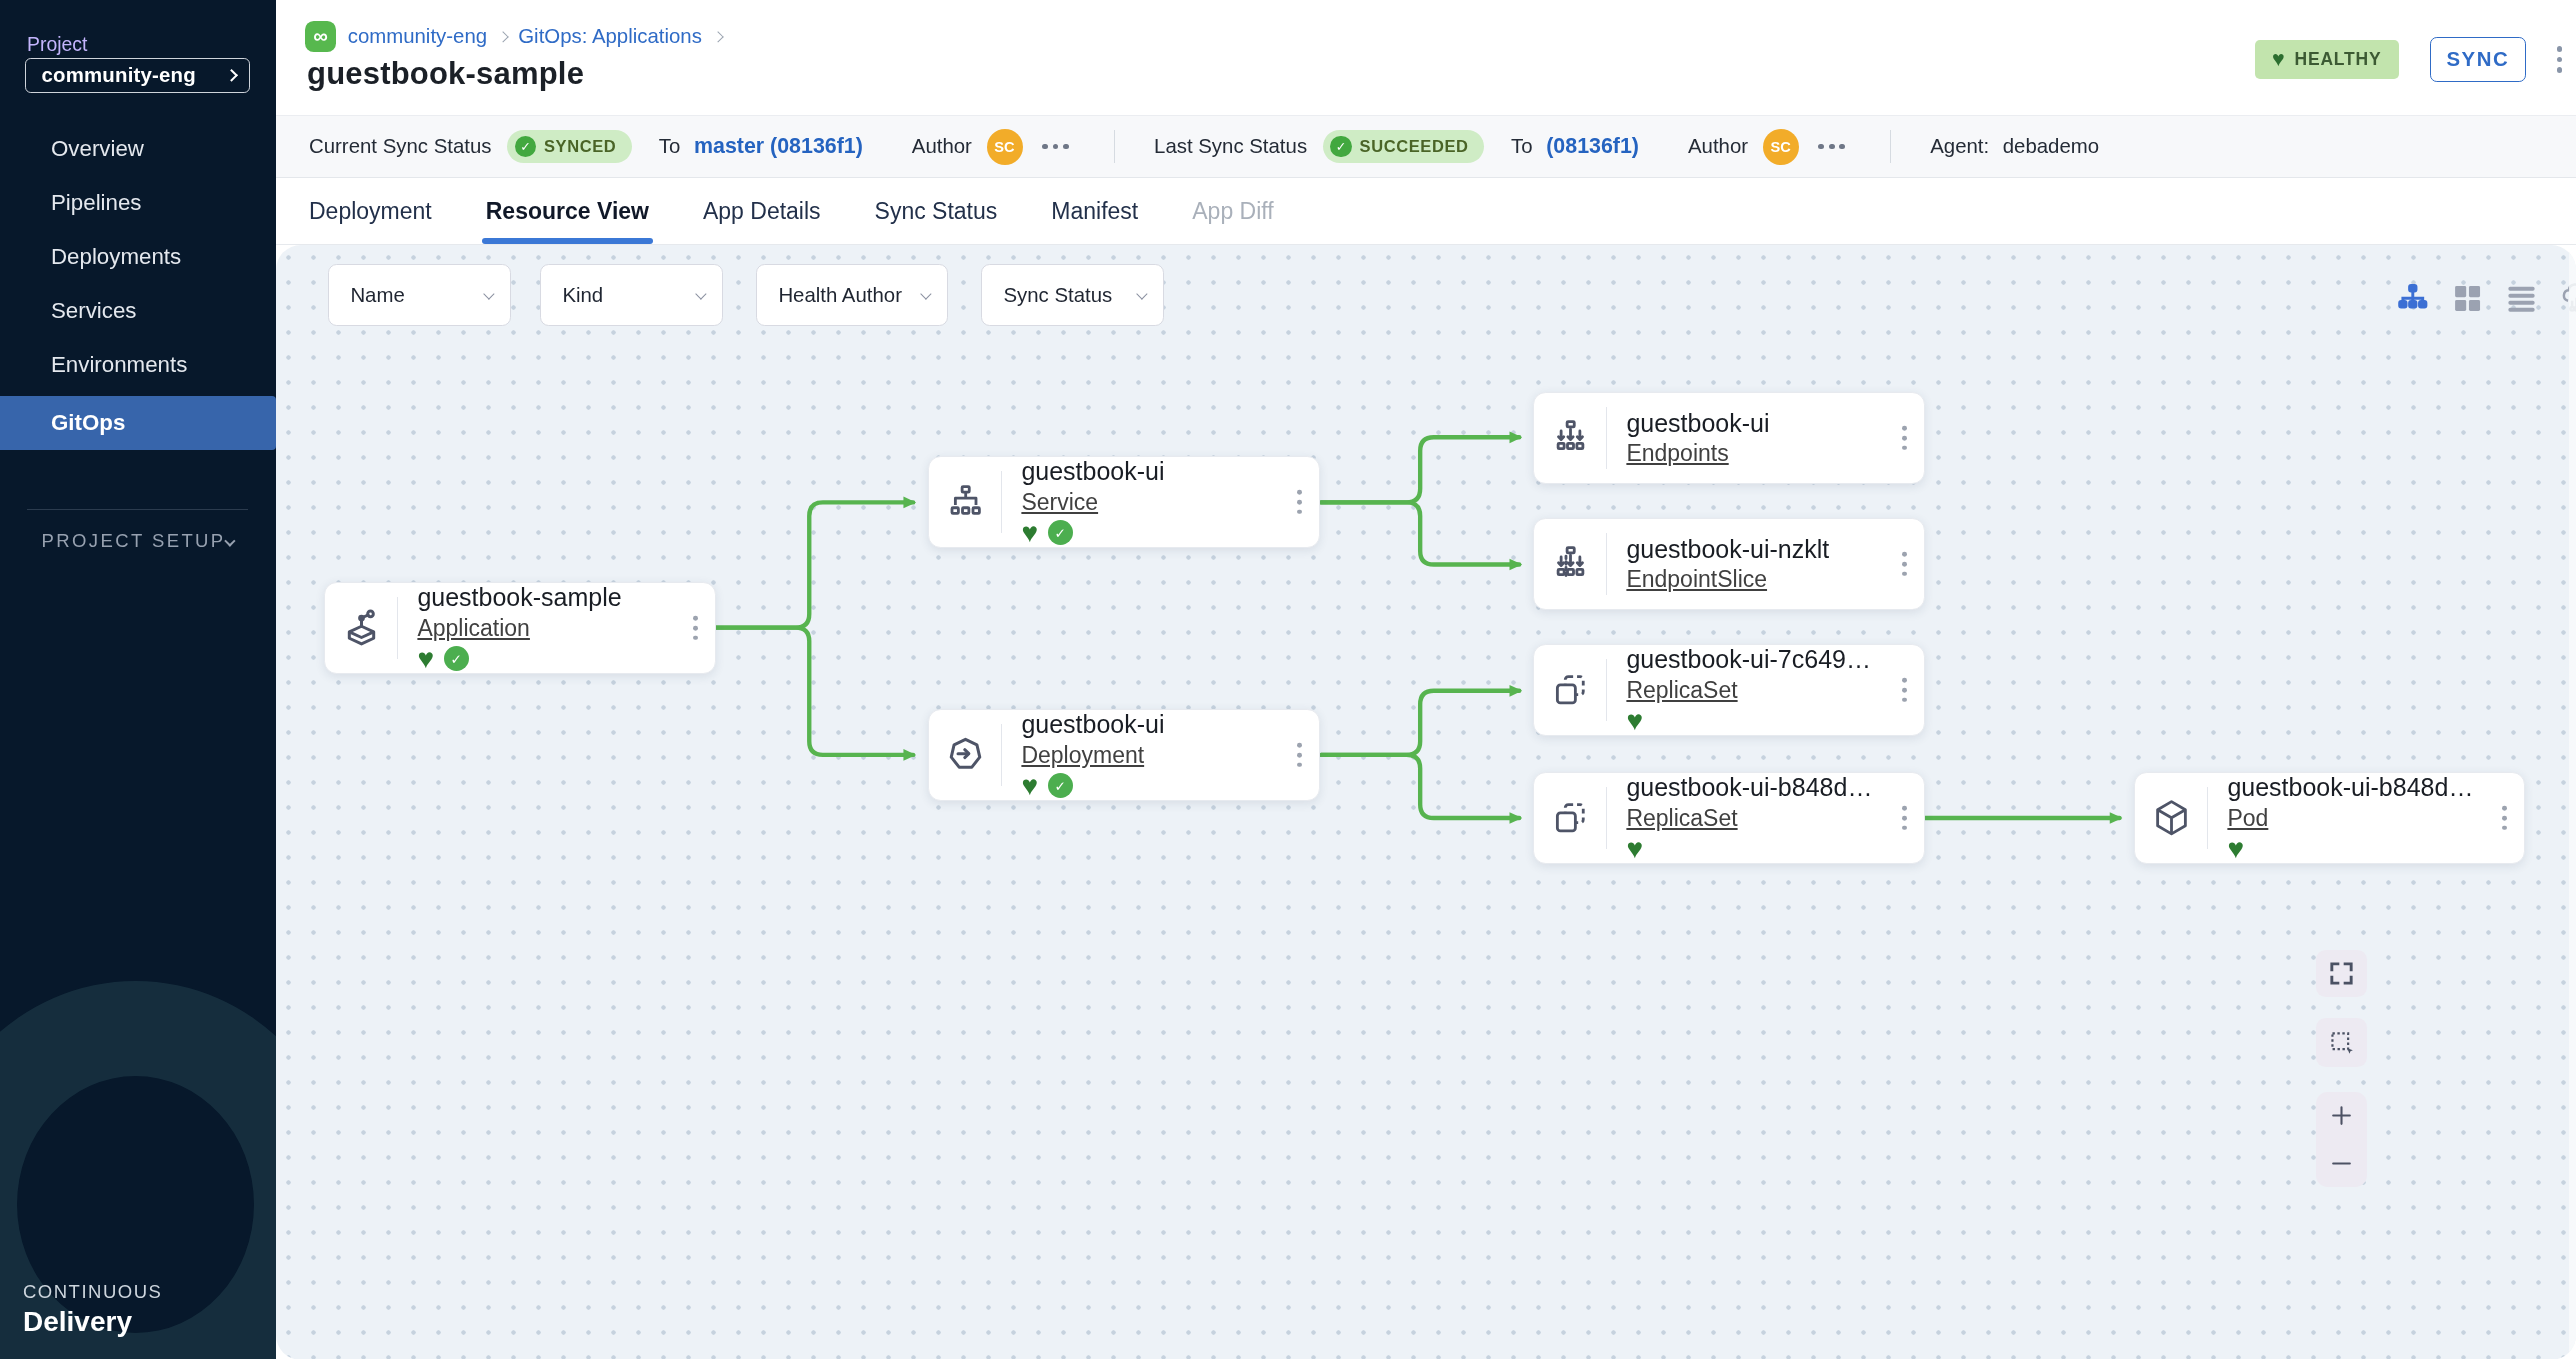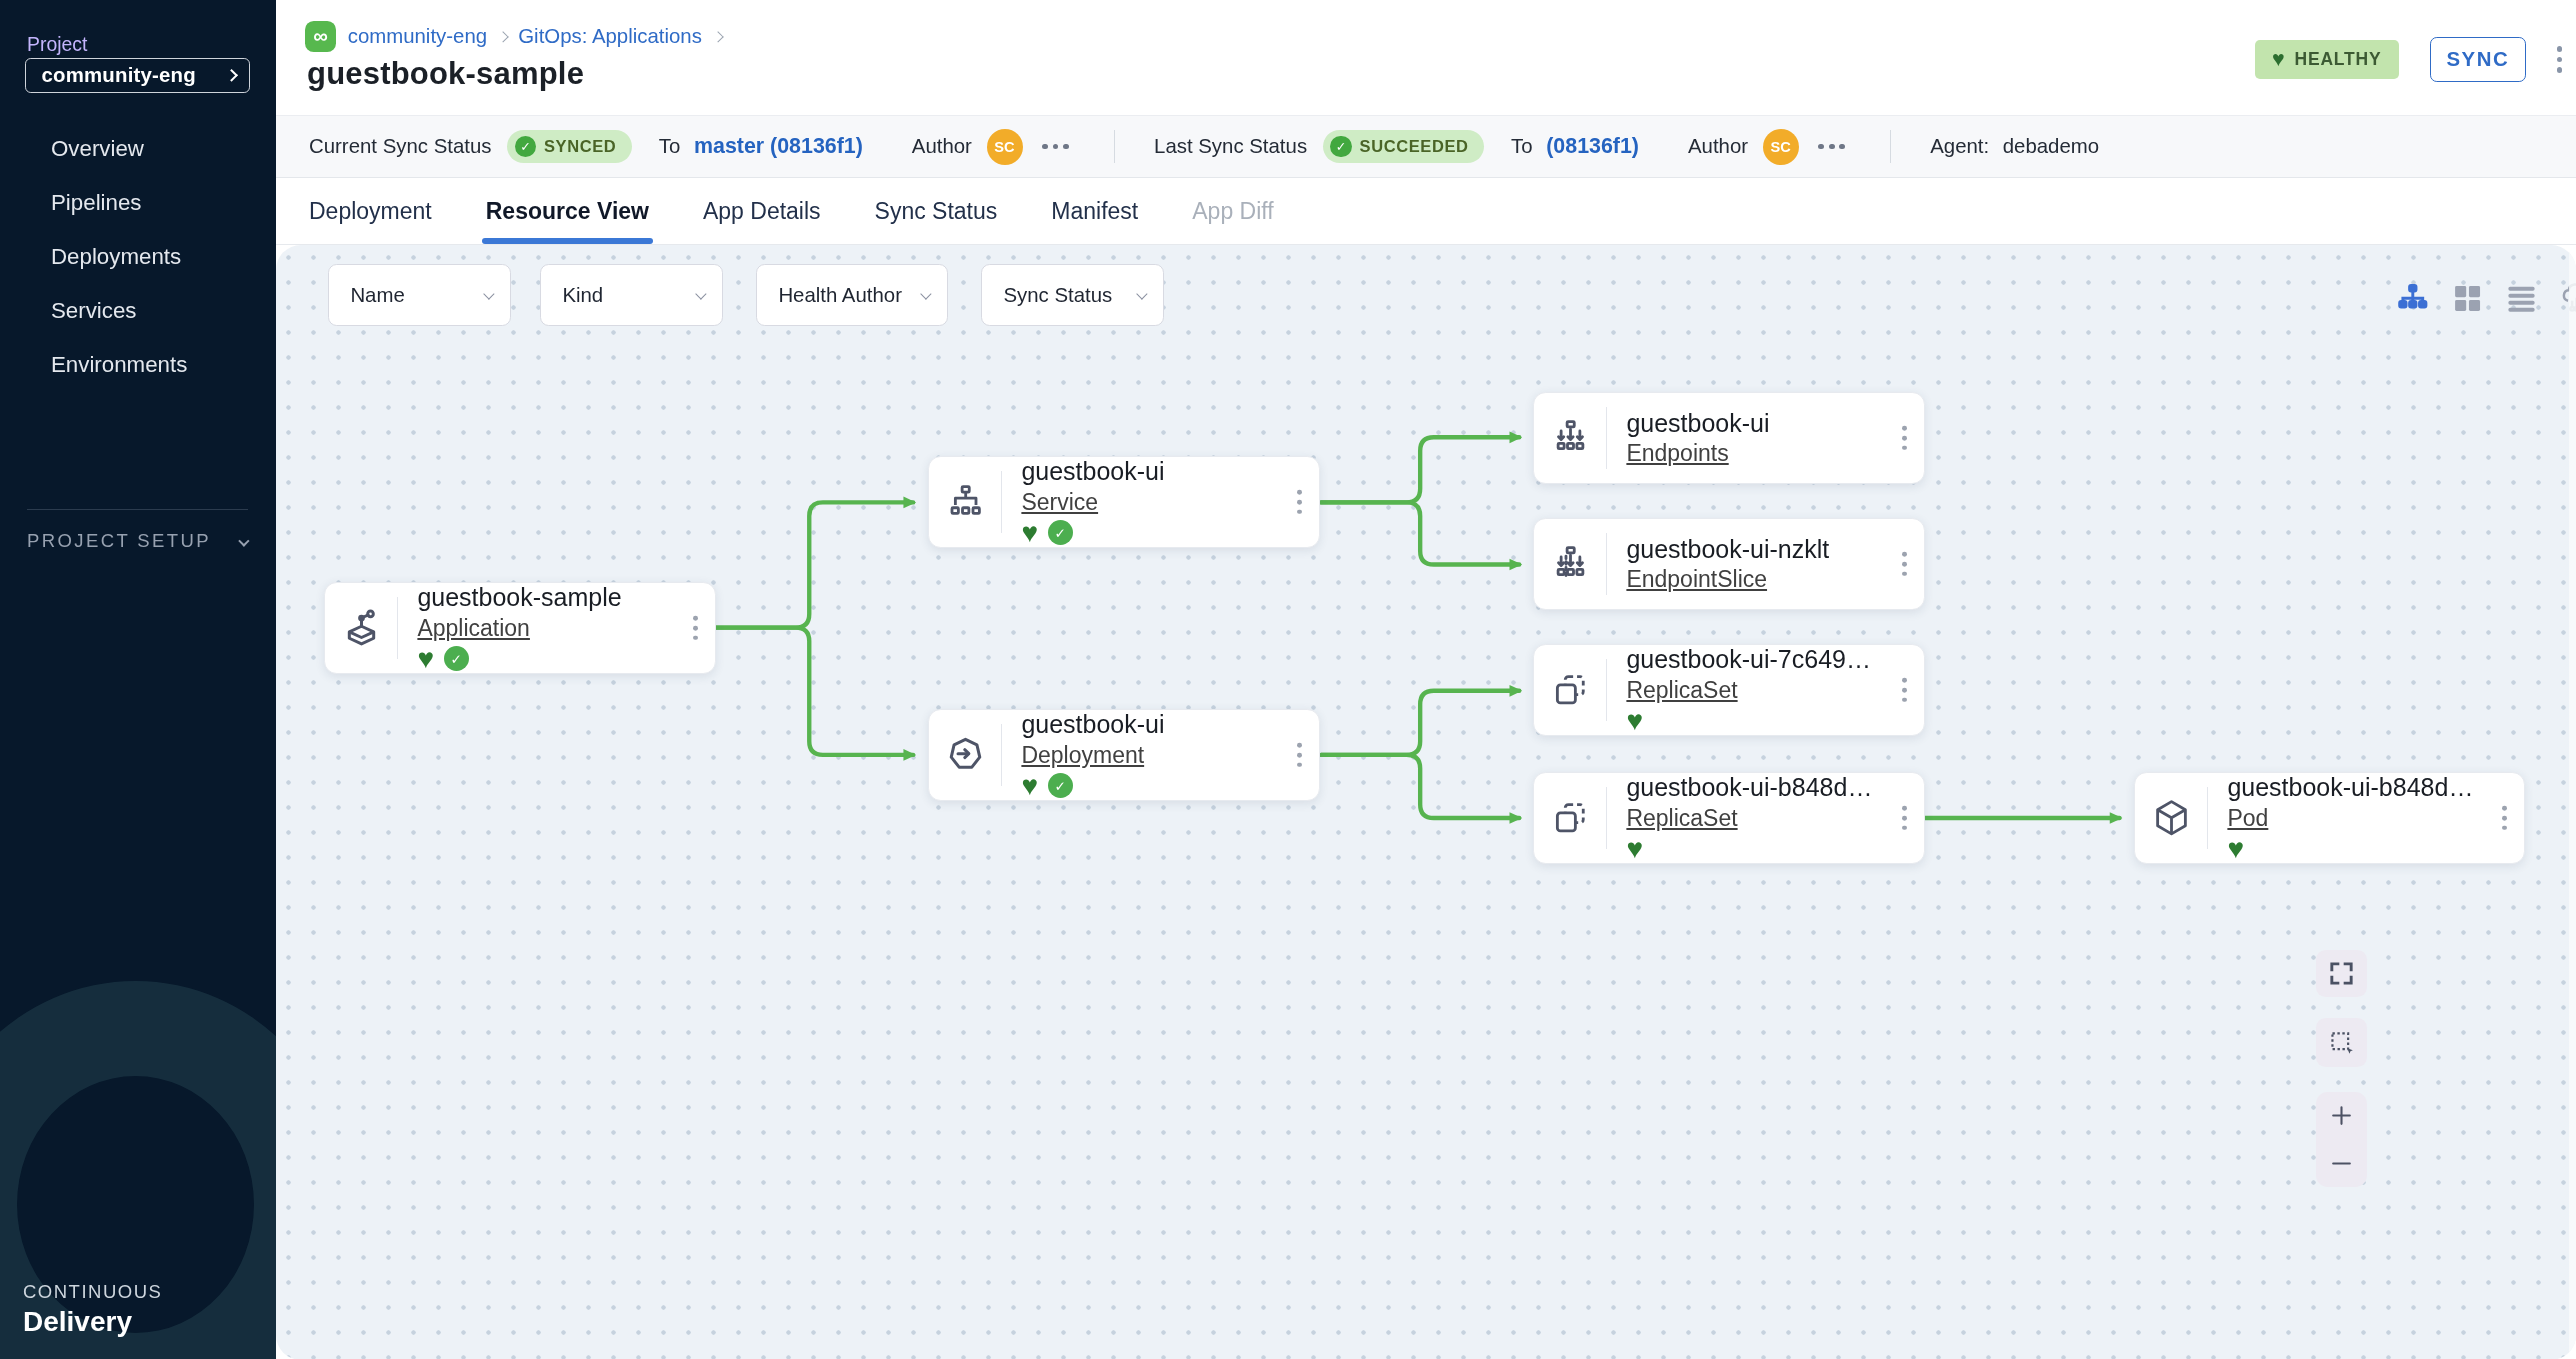--- a/index.html
+++ b/index.html
@@ -12,21 +12,21 @@
   .project-label { position:absolute; left:27px; top:33px; font-size:19.4px; color:#c4b5fd; }
   .project-select { position:absolute; left:25px; top:58px; width:225px; height:35px; border:1px solid #cfd4db; border-radius:5.8px; display:flex; align-items:center; justify-content:space-between; padding:0 13.6px 0 15.5px; cursor:pointer; }
   .project-select .pname { color:#ffffff; font-size:20.4px; font-weight:700; letter-spacing:0.2px; }
   .chev { display:inline-block; width:8.7px; height:8.7px; border-right:2.4px solid #fff; border-bottom:2.4px solid #fff; }
   .chev.right { transform:rotate(-45deg); }
   .chev.down  { transform:rotate(45deg); }
   .nav { position:absolute; left:0; top:122px; width:100%; }
   .nav-item { height:54px; display:flex; align-items:center; padding-left:51px; font-size:22.3px; color:#e4e8ee; cursor:pointer; }
   .nav-item.active { background:#3765ab; margin:3.9px 0 3.9px 0; border-radius:0 3.9px 3.9px 0; font-weight:700; color:#fff; }
   .side-divider { position:absolute; left:27px; top:509px; width:221px; height:1px; background:#2b3b4e; }
-  .project-setup { position:absolute; left:27px; top:530px; width:221px; display:flex; align-items:center; justify-content:space-between; color:#97a1b0; font-size:18.5px; letter-spacing:2.4px; cursor:pointer; }
+  .project-setup { position:absolute; left:27px; top:530px; width:221px; display:flex; align-items:center; justify-content:center; color:#97a1b0; font-size:18.5px; letter-spacing:2.4px; cursor:pointer; }
   .project-setup .chev { border-color:#97a1b0; width:7.8px; height:7.8px; }
   .brand { position:absolute; left:23px; bottom:21.4px; line-height:1.25; }
   .brand .l1 { font-size:18.5px; color:#cdd5dd; letter-spacing:1.5px; }
   .brand .l2 { font-size:28px; color:#ffffff; font-weight:700; }
 
   
   .main { position:absolute; left:276px; top:0; width:2300px; height:1360px; }
 
   
   .header { position:absolute; left:0; top:0; width:100%; height:115px; background:#fff; }
@@ -120,20 +120,23 @@
         <span>Pipelines</span>
       </div>
     <div class="nav-item">
         <span>Deployments</span>
       </div>
     <div class="nav-item">
         <span>Services</span>
       </div>
     <div class="nav-item">
         <span>Environments</span>
+      </div>
+    <div class="nav-item active">
+        <span>GitOps</span>
       </div>
   </div>
   <div class="side-divider"></div>
   <div class="project-setup">
     <span>PROJECT SETUP</span>
     <span class="chev down"></span>
   </div>
   <div class="brand">
     <div class="l1">CONTINUOUS</div>
     <div class="l2">Delivery</div>

